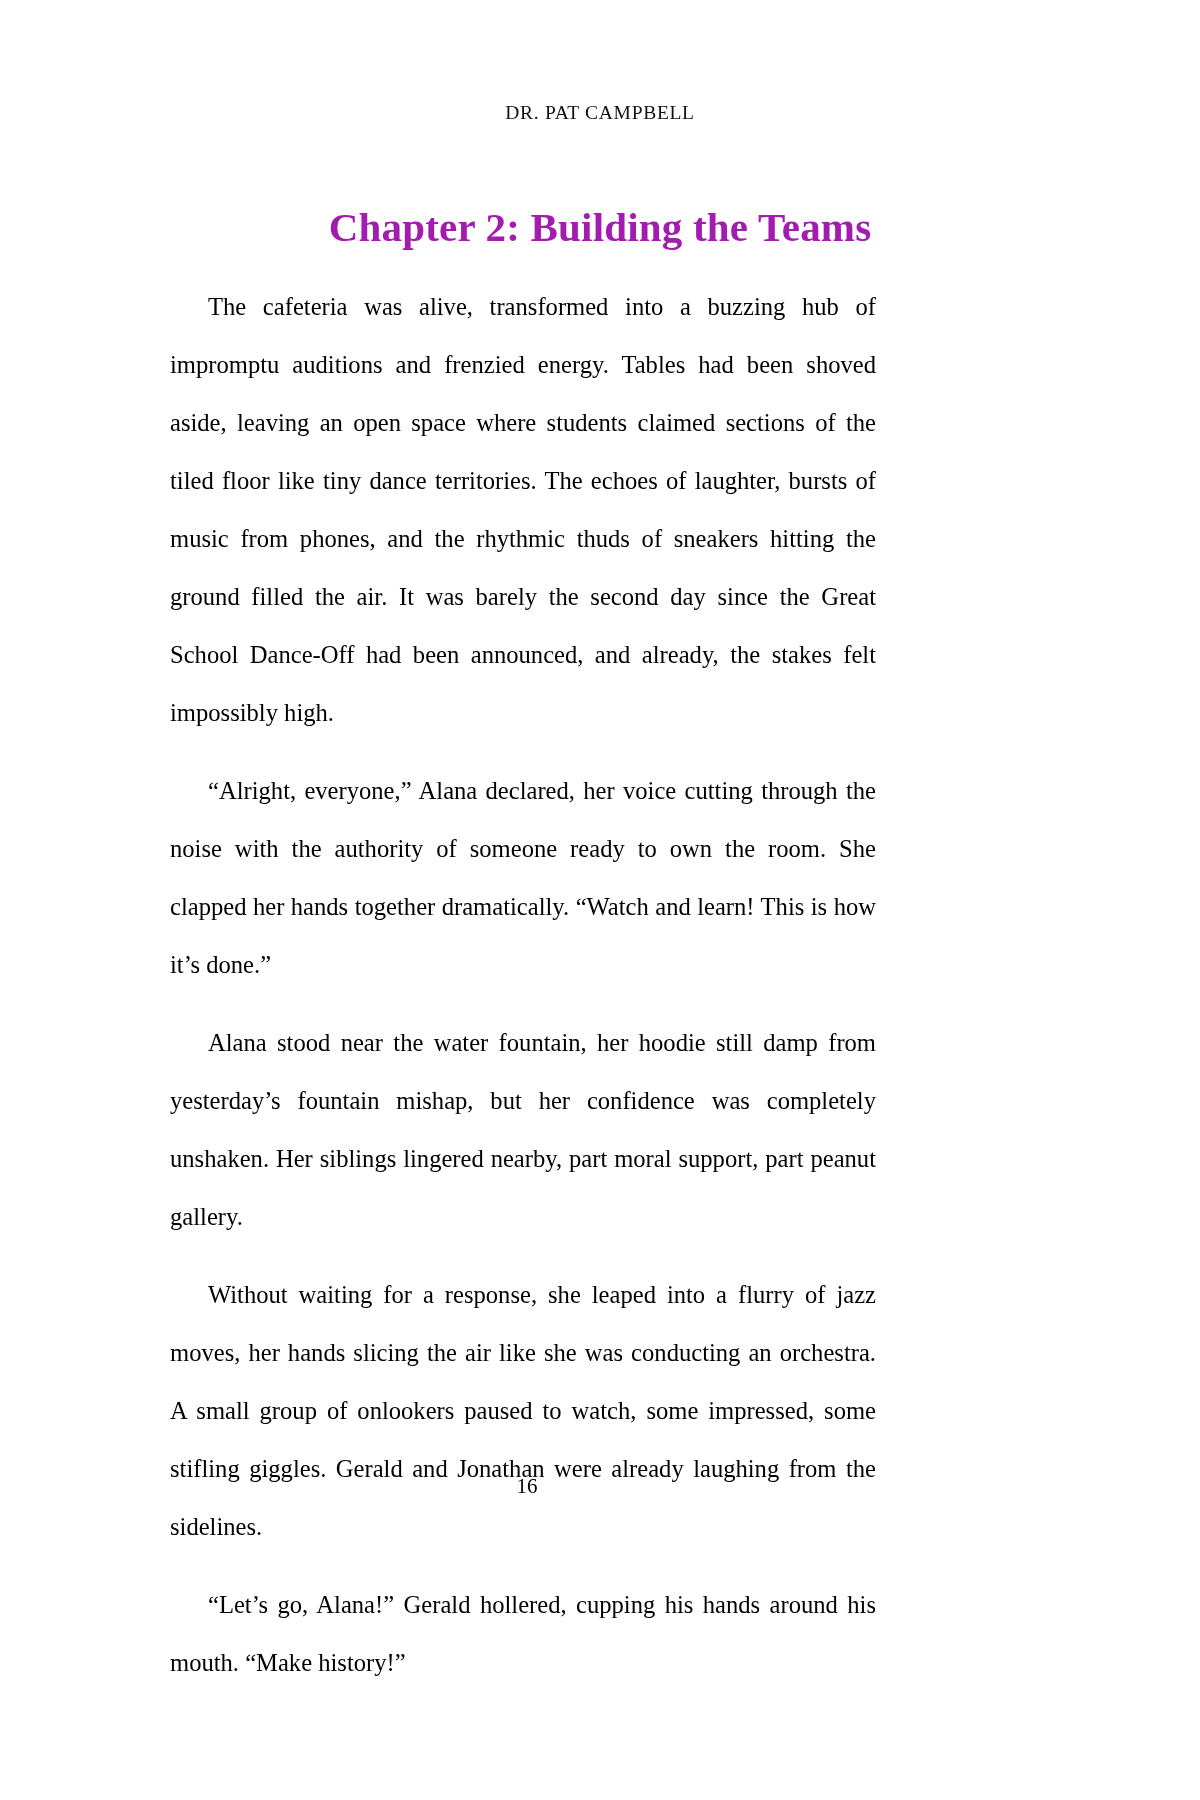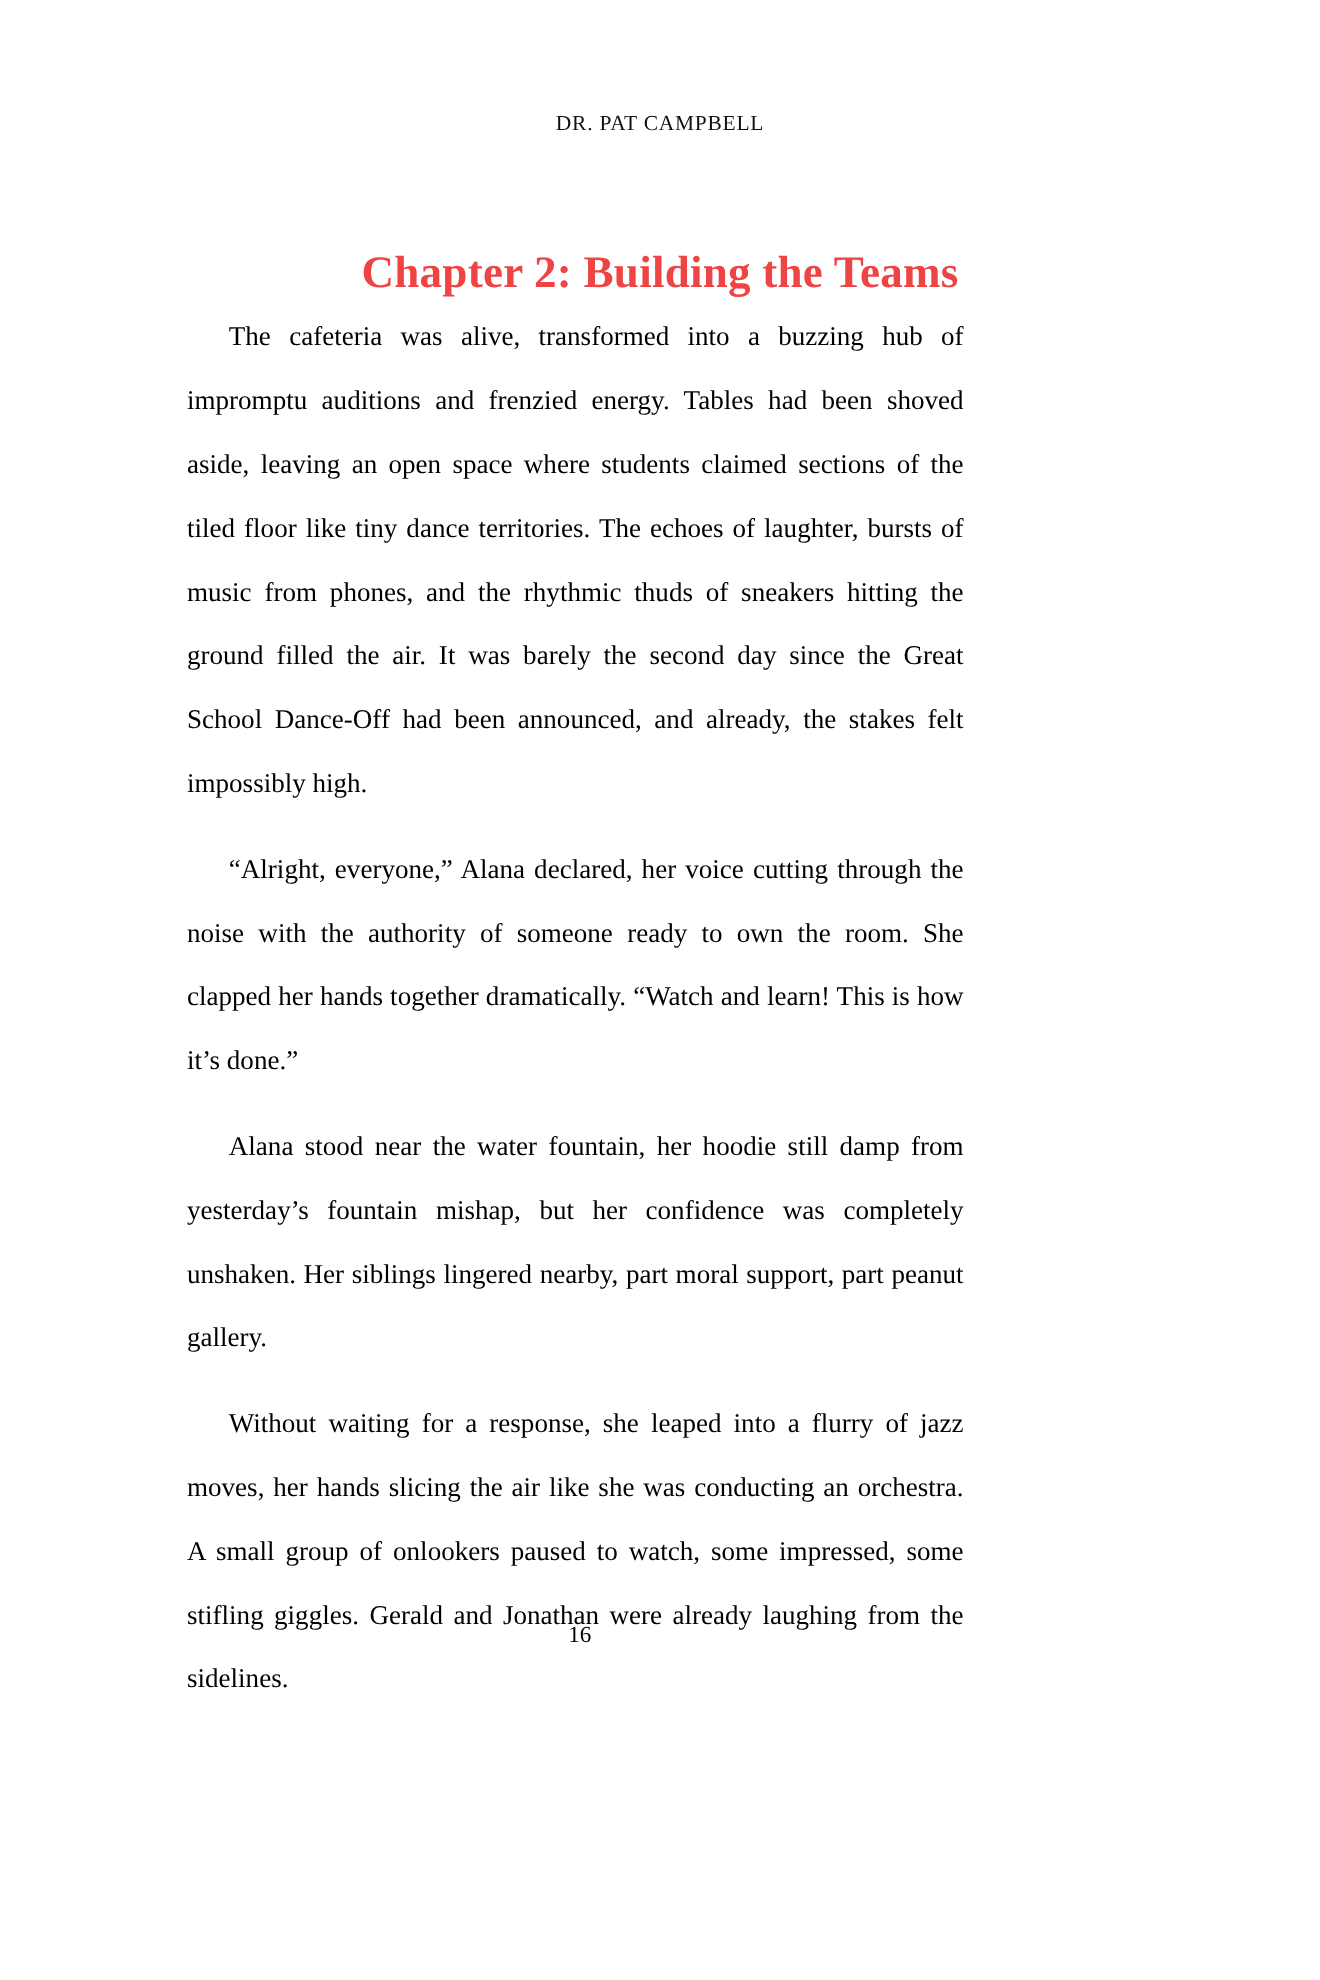--- a/index.html
+++ b/index.html
@@ -23,28 +23,28 @@
     left: 0;
     width: 1200px;
     text-align: center;
     font-size: 19.5px;
     letter-spacing: 0.7px;
     font-variant: small-caps;
     color: #111111;
   }
   .chapter-title {
     position: absolute;
-    top: 180px;
+    top: 160px;
     left: 0;
     width: 1200px;
     text-align: center;
     font-size: 41px;
     font-weight: bold;
     letter-spacing: 0.2px;
-    color: #ef4444;
+    color: #a21caf;
   }
   .body-block {
     position: absolute;
     top: 262px;
     left: 170px;
     width: 706px;
   }
   .para {
     margin: 0 0 20px 0;
     font-size: 24.6px;
@@ -76,17 +76,18 @@
 
   <div class="running-header">DR. PAT CAMPBELL</div>
 
   <h1 class="chapter-title">Chapter 2: Building the Teams</h1>
 
   <div class="body-block">
     <p class="para">The cafeteria was alive, transformed into a buzzing hub of impromptu auditions and frenzied energy. Tables had been shoved aside, leaving an open space where students claimed sections of the tiled floor like tiny dance territories. The echoes of laughter, bursts of music from phones, and the rhythmic thuds of sneakers hitting the ground filled the air. It was barely the second day since the Great School Dance-Off had been announced, and already, the stakes felt impossibly high.</p>
     <p class="para">“Alright, everyone,” Alana declared, her voice cutting through the noise with the authority of someone ready to own the room. She clapped her hands together dramatically. “Watch and learn! This is how it’s done.”</p>
     <p class="para">Alana stood near the water fountain, her hoodie still damp from yesterday’s fountain mishap, but her confidence was completely unshaken. Her siblings lingered nearby, part moral support, part peanut gallery.</p>
     <p class="para">Without waiting for a response, she leaped into a flurry of jazz moves, her hands slicing the air like she was conducting an orchestra. A small group of onlookers paused to watch, some impressed, some stifling giggles. Gerald and Jonathan were already laughing from the sidelines.</p>
+    <p class="para">“Let’s go, Alana!” Gerald hollered, cupping his hands around his mouth. “Make history!”</p>
   </div>
 
   <div class="page-number">16</div>
 
 </div>
 
 </body></html>

